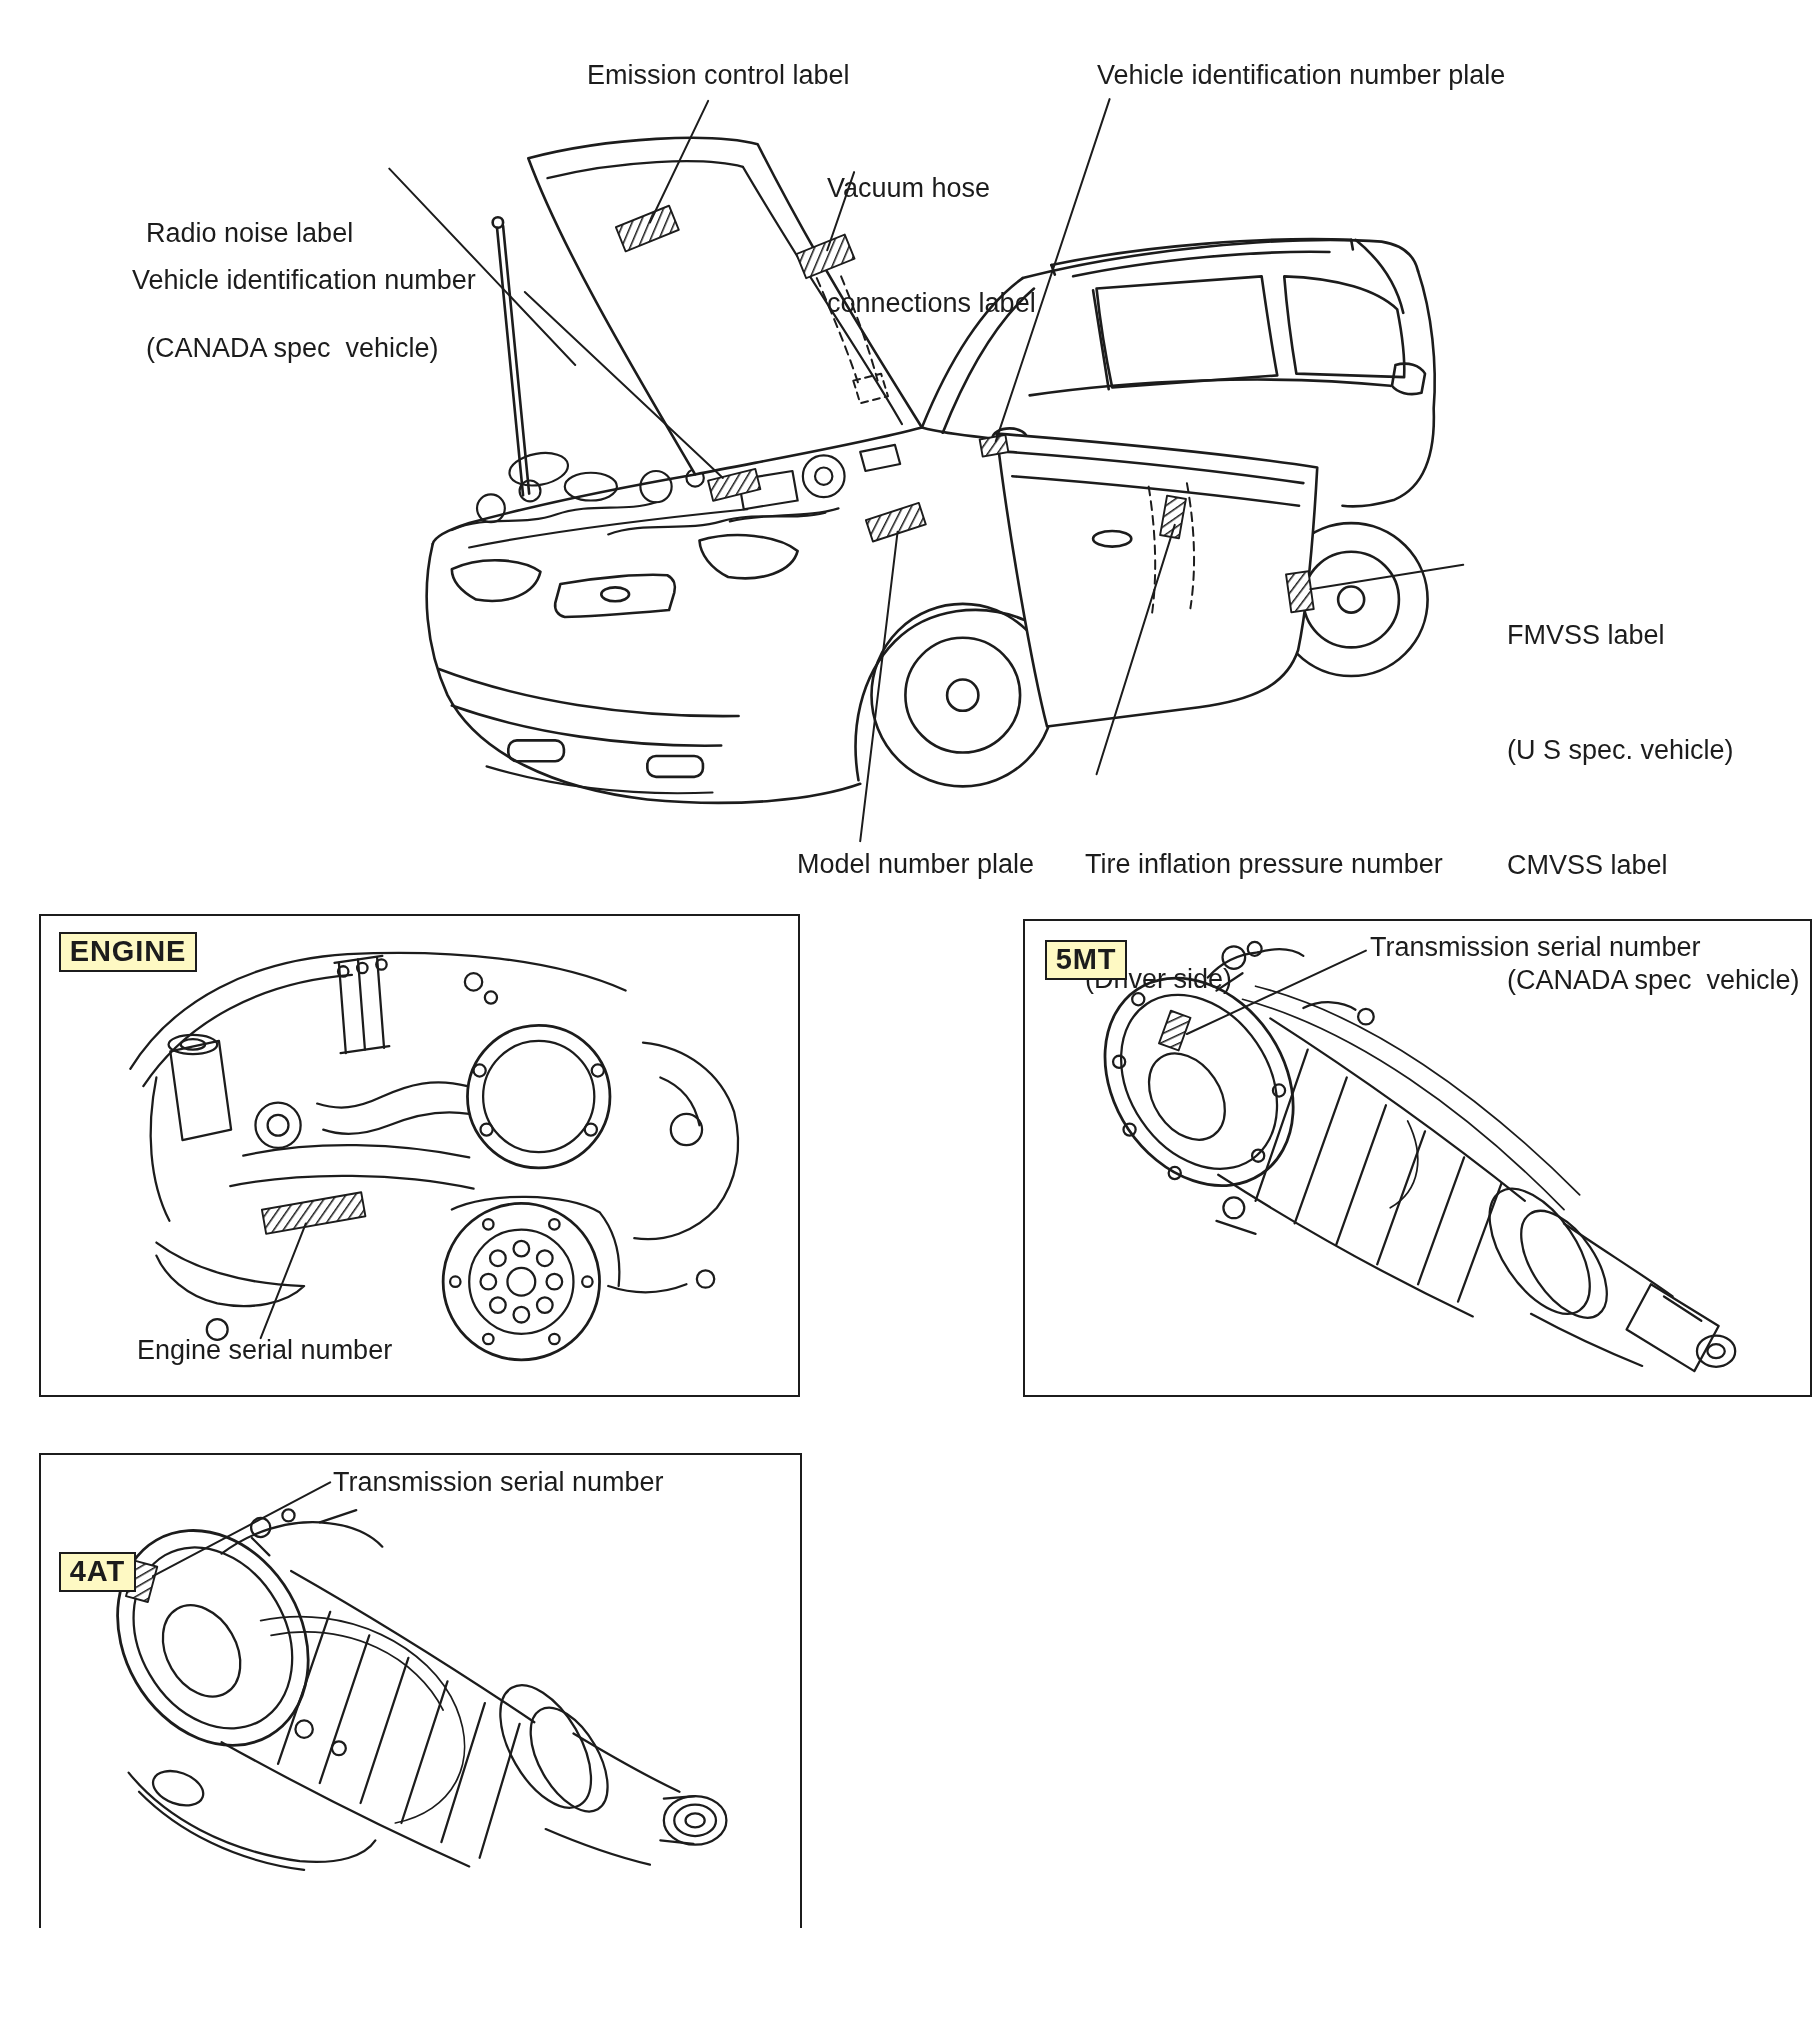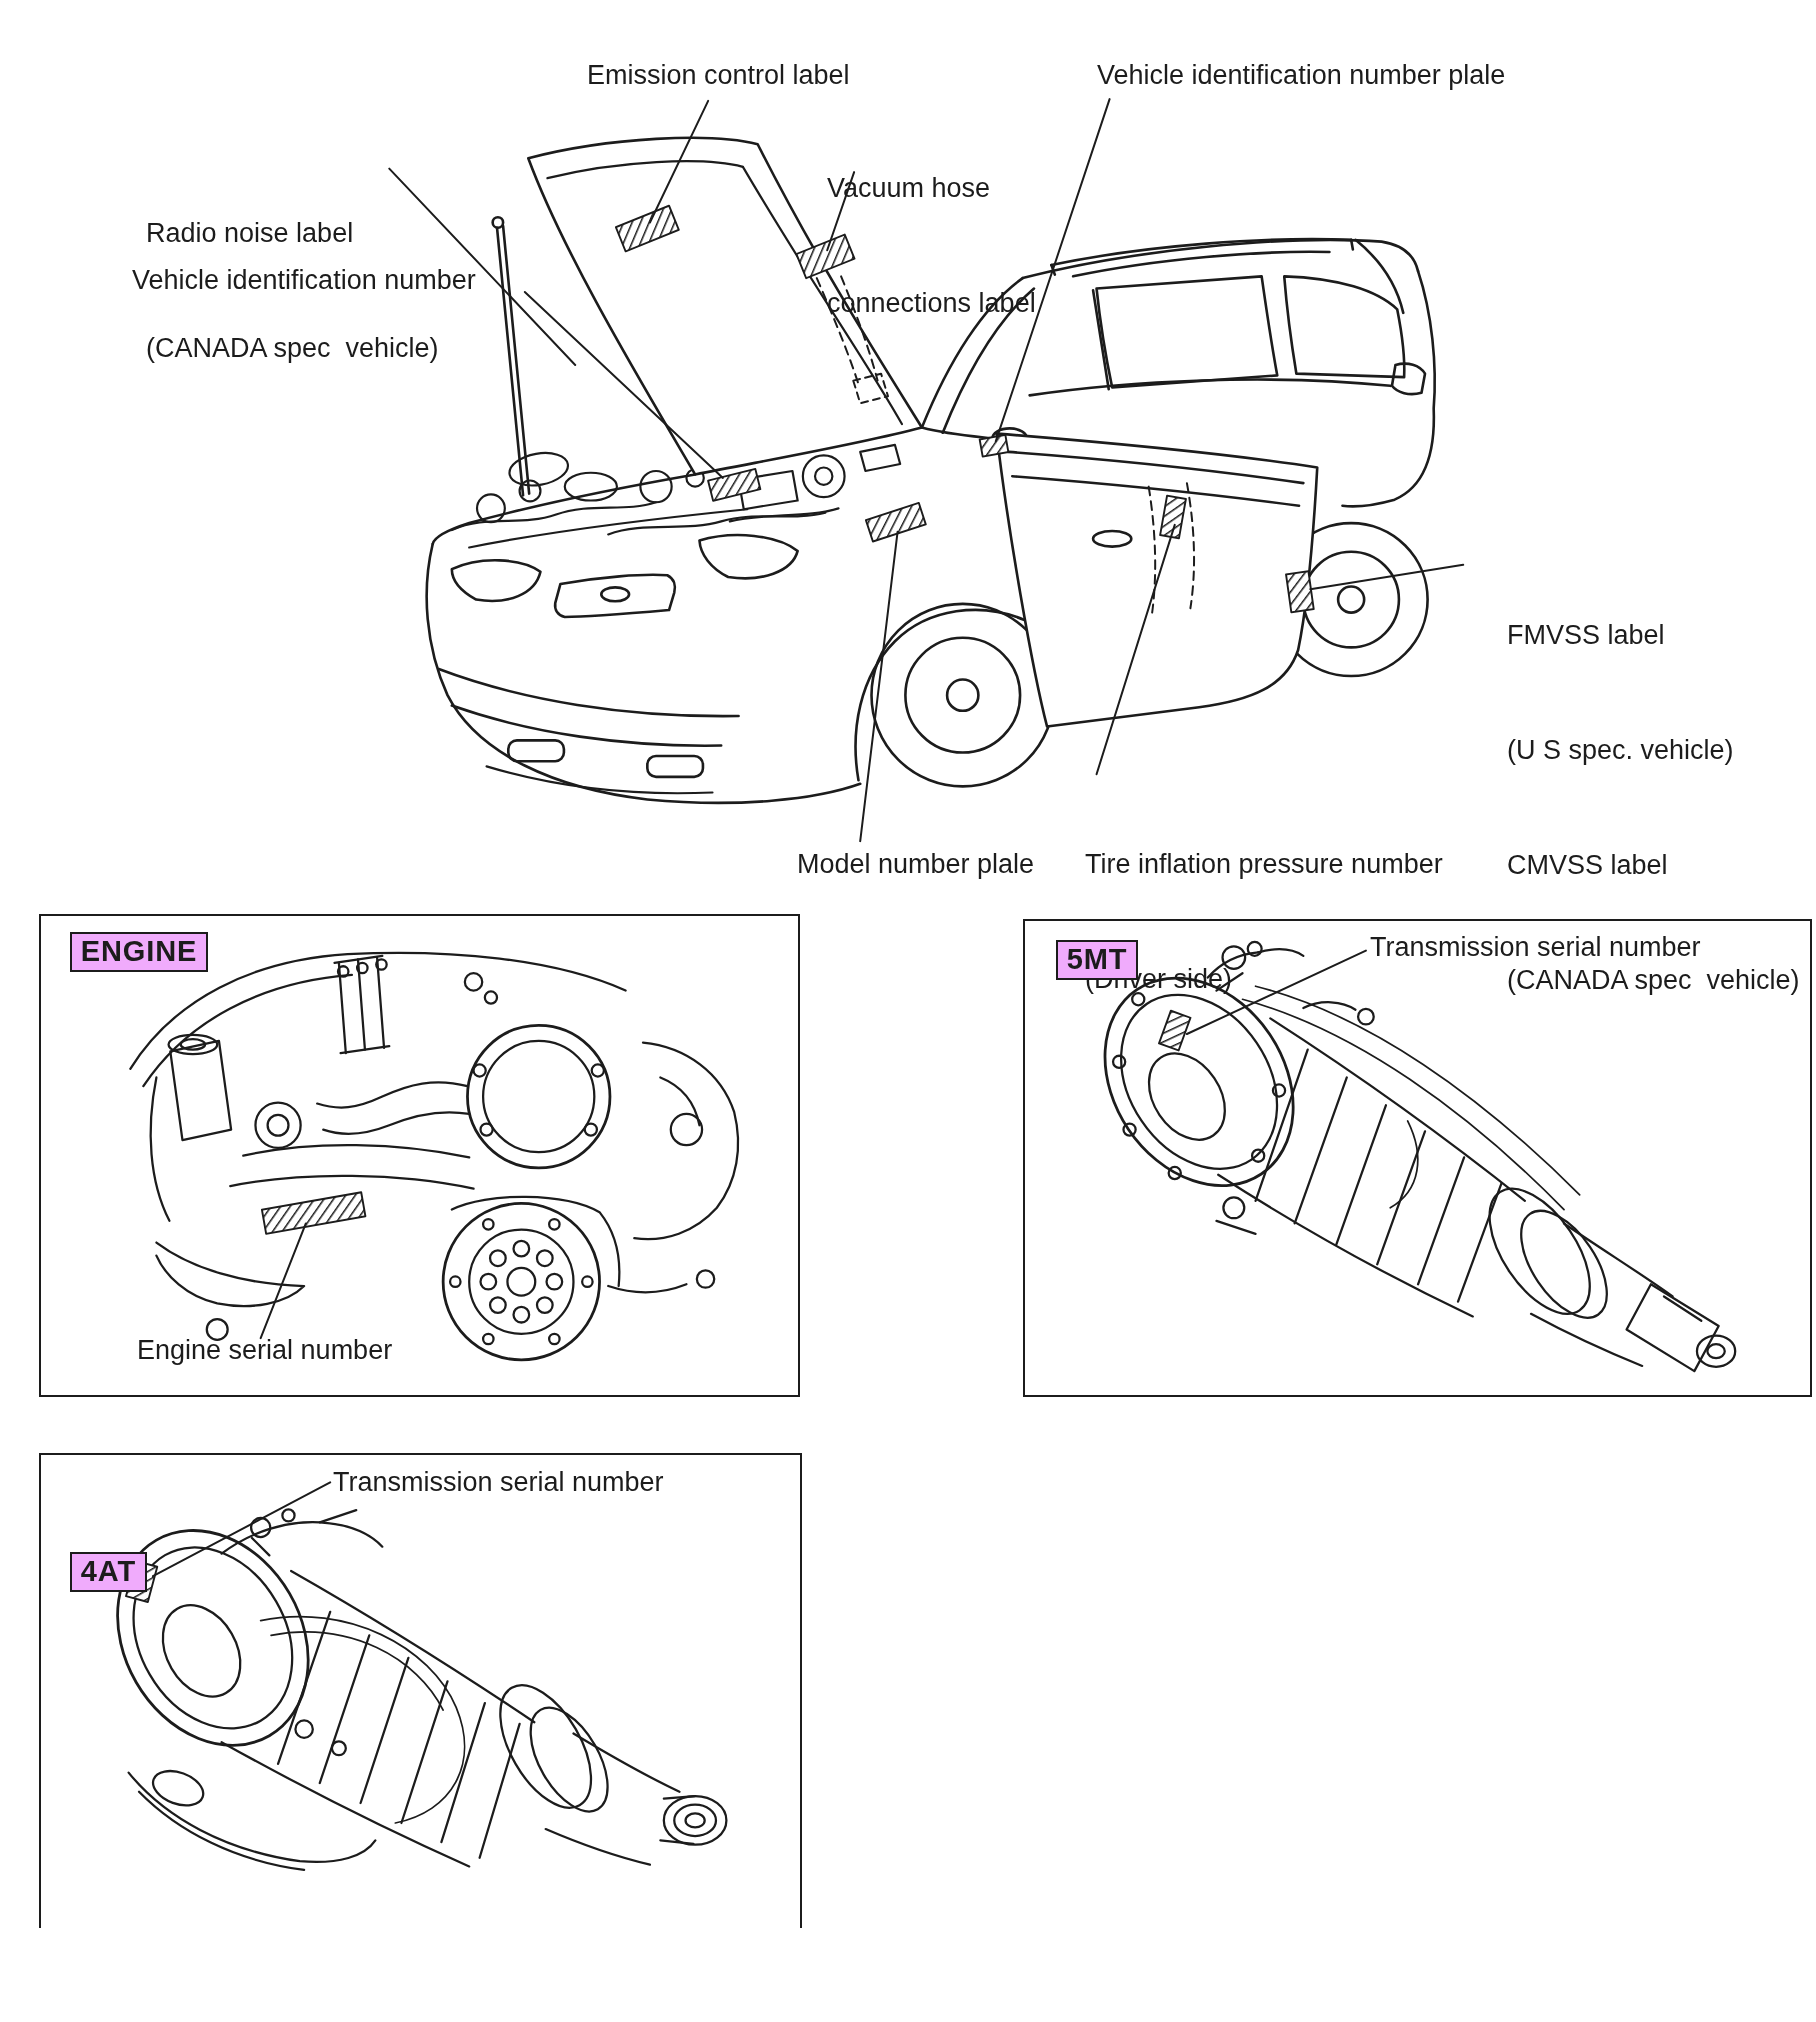--- a/index.html
+++ b/index.html
@@ -25,27 +25,26 @@
     position:absolute;
     z-index:1;
     border:2.6px solid #1c1c1c;
     background:transparent;
     pointer-events:none;
   }
   .tagbox{
     position:absolute;
     z-index:2;
     border:2.6px solid #1c1c1c;
-    background:#f0abfc;
+    background:#fef9c3;
     padding:0.9px 8.7px 2.6px 8.7px;
     font-size:29px;
     font-weight:bold;
     letter-spacing:0.9px;
     white-space:pre;
-    margin-left:11px;
   }
   .figid{
     position:absolute;
     z-index:2;
     font-size:26px;
     font-weight:bold;
     letter-spacing:0.9px;
     margin-left:9px;
   }
 </style>

